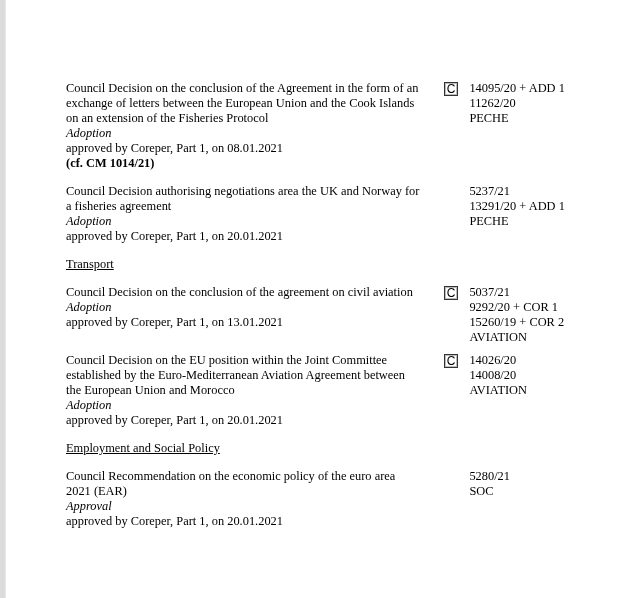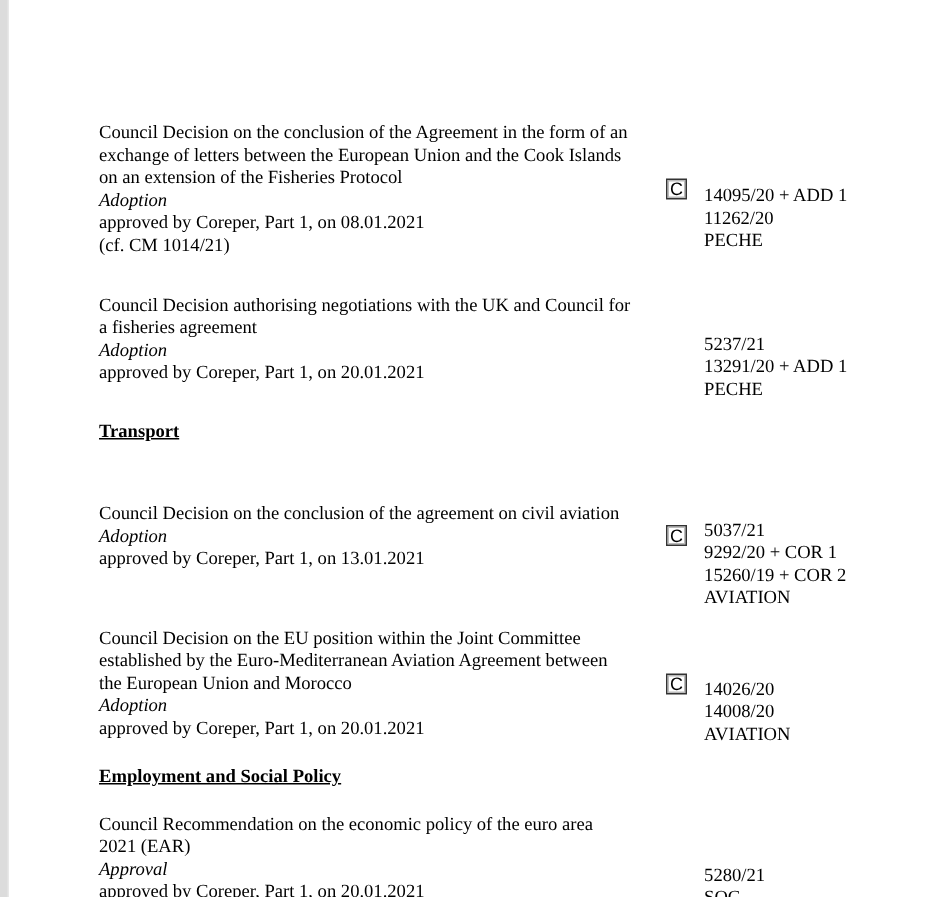--- a/index.html
+++ b/index.html
@@ -3,28 +3,28 @@
 <meta charset="utf-8">
 <style>
   html, body { margin: 0; padding: 0; }
   body {
     width: 622px; height: 598px; overflow: hidden; background: #ffffff;
     font-family: "Liberation Serif", "DejaVu Serif", serif;
     font-size: 12.4px; line-height: 15px; color: #000; position: relative;
   }
   .left-edge { position: absolute; left: 0; top: 0; width: 5px; height: 598px; background: #dcdcdc; border-right: 1px solid #e8e8e8; }
   .page { position: absolute; left: 66px; top: 81px; width: 540px; }
-  .item { display: flex; margin-bottom: 13px; align-items: center; }
+  .item { display: flex; margin-bottom: 13px; }
   .item .desc { width: 372px; }
   .item .marker { width: 26px; padding-left: 15px; box-sizing: content-box; }
-  .item .refs { width: 140px; padding-left: 0px; margin-top: 38px; }
+  .item .refs { width: 140px; padding-left: 0px; }
   .cbox { display: inline-block; width: 12px; height: 12px; border: 1px solid #333; line-height: 12px; text-align: center; font-size: 12px; font-family: "Liberation Sans", "DejaVu Sans", sans-serif; margin-top: 1px; box-shadow: inset 0 0 0 1px #bbb; }
   .italic { font-style: italic; }
-  .bold { font-weight: normal; }
-  .heading { font-weight: bold; text-decoration: underline; margin-bottom: 13px; }
+  .bold { font-weight: bold; }
+  .heading { font-weight: normal; text-decoration: underline; margin-bottom: 13px; }
 </style>
 </head>
 <body>
 
 <div class="left-edge"></div>
 
 <div class="page">
 
   <div class="item">
     <div class="desc">
@@ -38,21 +38,21 @@
     <div class="marker"><span class="cbox">C</span></div>
     <div class="refs">
       <div>14095/20 + ADD 1</div>
       <div>11262/20</div>
       <div>PECHE</div>
     </div>
   </div>
 
   <div class="item">
     <div class="desc">
-      <div>Council Decision authorising negotiations with the UK and Council for</div>
+      <div>Council Decision authorising negotiations area the UK and Norway for</div>
       <div>a fisheries agreement</div>
       <div class="italic">Adoption</div>
       <div>approved by Coreper, Part 1, on 20.01.2021</div>
     </div>
     <div class="marker"></div>
     <div class="refs">
       <div>5237/21</div>
       <div>13291/20 + ADD 1</div>
       <div>PECHE</div>
     </div>

